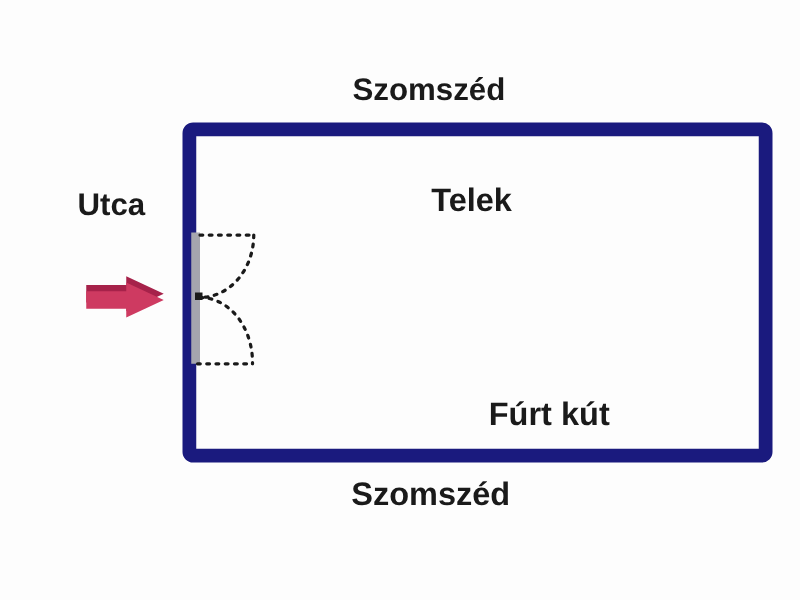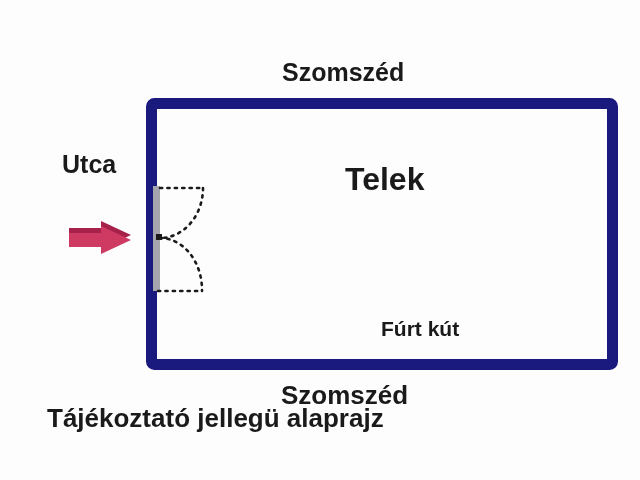--- a/index.html
+++ b/index.html
@@ -22,22 +22,22 @@
   .lbl {
     position: absolute;
     font-weight: 700;
     color: #1a1a1a;
     white-space: nowrap;
     line-height: 1.1;
     letter-spacing: 0px;
   }
   .lbl-neighbor-top  { left: 282px; top: 59px;  font-size: 25px; }
   .lbl-street        { left: 62px;  top: 127px; font-size: 25px; margin-top: 24px; }
-  .lbl-plot          { left: 345px; top: 162px; font-size: 32px; }
-  .lbl-well          { left: 381px; top: 317px; font-size: 21px; text-align: center; }
+  .lbl-plot          { left: 345px; top: 146px; font-size: 26px; }
+  .lbl-well          { left: 391px; top: 317px; font-size: 26px; text-align: center; }
   .lbl-neighbor-bot  { left: 281px; top: 381px; font-size: 26px; }
   .lbl-disclaimer    { left: 47px;  top: 404px; font-size: 26px; }
   #diagram-svg {
     position: absolute;
     left: 0;
     top: 0;
     width: 640px;
     height: 480px;
   }
 </style>
@@ -49,21 +49,20 @@
   <div class="lbl lbl-neighbor-top">Szomszéd</div>
 
   <div class="lbl lbl-street">Utca</div>
 
   <div class="lbl lbl-plot">Telek</div>
 
   <div class="lbl lbl-well">Fúrt kút</div>
 
   <div class="lbl lbl-neighbor-bot">Szomszéd</div>
 
-  <div class="lbl lbl-disclaimer">Tájékoztató jellegü alaprajz</div>
 
   <svg id="diagram-svg" viewBox="0 0 640 480" xmlns="http://www.w3.org/2000/svg">
 
     <rect x="151.5" y="103.5" width="461" height="261" rx="3" fill="none" stroke-width="11" stroke="#1a1a7e"></rect>
 
     <rect x="153" y="186" width="7" height="105" fill="#a5a5ae"></rect>
 
     <g fill="none" stroke-width="2.6" stroke-dasharray="2.2,5.2" stroke-linecap="round">
       <path d="M160 188 H203" stroke="#1a1a1a"></path>
       <path d="M203 188 A43 50 0 0 1 160 238" stroke="#1a1a1a"></path>

